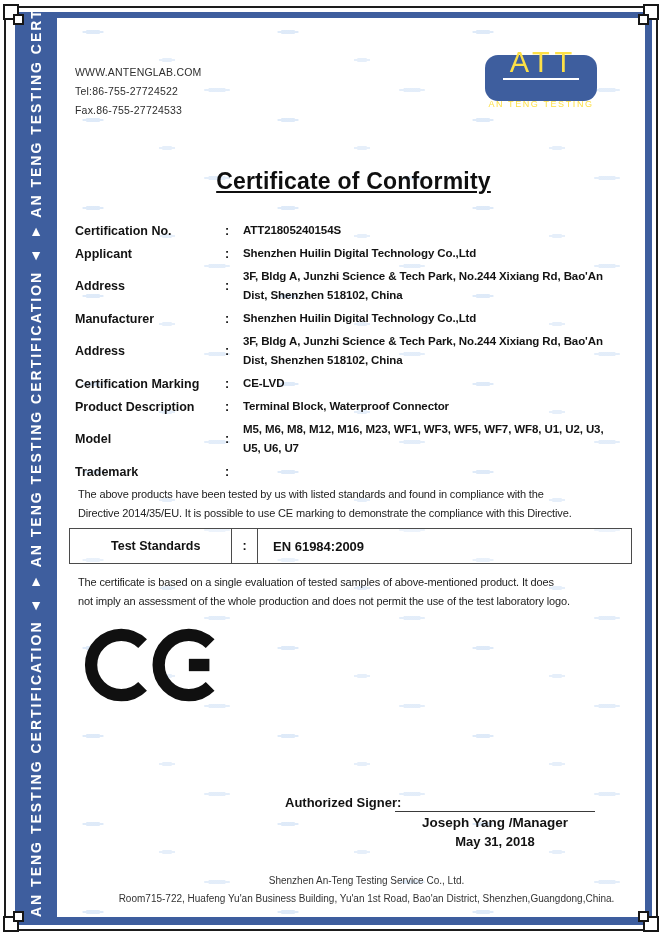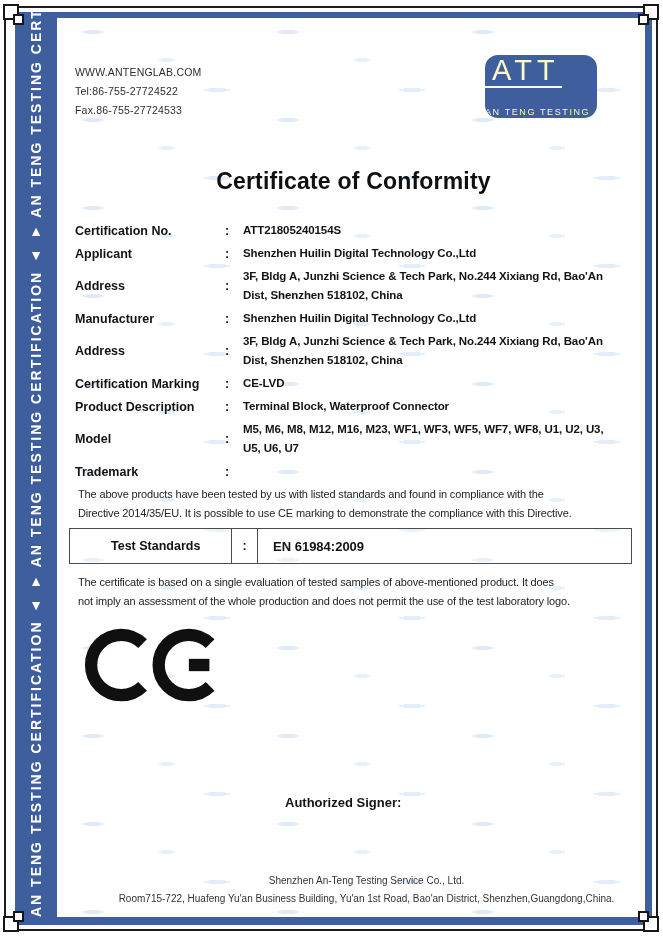--- a/index.html
+++ b/index.html
@@ -39,29 +39,29 @@
     background-image:
       radial-gradient(18px 3.2px at 36px 14px,  rgba(130,175,230,.26) 58%, transparent 62%),
       radial-gradient(14px 3px   at 110px 42px, rgba(130,175,230,.20) 58%, transparent 62%),
       radial-gradient(22px 3.2px at 160px 72px, rgba(130,175,230,.22) 58%, transparent 62%);
     background-size:195px 88px;
   }
 
   .contact { position:absolute; left:18px; top:45px; font-size:10.5px; color:#2e2e2e;
     line-height:19px; letter-spacing:.2px; }
 
-  .logo { position:absolute; left:428px; top:37px; width:112px; height:63px;
-    background:var(--blue); border-radius:13px; color:#fef9c3;
-    display:flex; flex-direction:column; align-items:flex-start; justify-content:center; }
+  .logo { position:absolute; left:428px; top:37px; width:112px; height:46px;
+    background:var(--blue); border-radius:13px; color:#fde047;
+    display:flex; flex-direction:column; align-items:center; justify-content:center; }
   .logo-abbr { font-size:29px; line-height:29px; letter-spacing:5px;
     padding:0 2px 1px 7px; border-bottom:2px solid #fff; font-weight:400; }
   .logo-name { margin-top:19px; font-size:9px; letter-spacing:1.6px; white-space:nowrap; }
 
   .title { margin:0; padding-top:150px; text-align:center;
-    font-size:23px; font-weight:bold; color:#0f0f0f; letter-spacing:.2px; }
+    font-size:23px; font-weight:bold; color:#0f0f0f; letter-spacing:.2px;text-decoration:underline; }
 
   .fields { margin-top:26px; }
   .frow { display:flex; align-items:center; margin-bottom:4px; min-height:19px; }
   .flabel { width:150px; font-weight:bold; font-size:12.5px; }
   .fcolon { width:18px; font-weight:bold; font-size:12.5px; }
   .fvalue { flex:1; font-weight:bold; font-size:11.5px; line-height:19px;
     white-space:pre; letter-spacing:-.1px; }
 
   .para { margin:0; padding-left:3px; font-size:11px; line-height:19px;
     color:#232323; white-space:pre; letter-spacing:-.15px; }
@@ -180,20 +180,25 @@
     <p class="para disclaimer">The certificate is based on a single evaluation of tested samples of above-mentioned product. It does
 not imply an assessment of the whole production and does not permit the use of the test laboratory logo.</p>
 
     <svg class="ce" width="150" height="84" viewBox="0 0 160 92" aria-label="CE">
       <path d="M65.3 22.7 A33 33 0 1 0 65.3 69.3" fill="none" stroke="#101010" stroke-width="13.5"></path>
       <path d="M139.3 22.7 A33 33 0 1 0 139.3 69.3" fill="none" stroke="#101010" stroke-width="13.5"></path>
       <path d="M116 46 H138.5" fill="none" stroke="#101010" stroke-width="13.5"></path>
     </svg>
 
     <div class="sig-label">Authorized Signer:</div>
+    <div class="sig-block">
+      <div class="sig-rule"></div>
+      <div class="sig-name">Joseph Yang /Manager</div>
+      <div class="sig-date">May 31, 2018</div>
+    </div>
 
     <div class="footer">
       <div class="footer-company">Shenzhen An-Teng Testing Service Co., Ltd.</div>
       <div class="footer-address">Room715-722, Huafeng Yu'an Business Building, Yu'an 1st Road, Bao'an District, Shenzhen,Guangdong,China.</div>
     </div>
 
   </div>
 </div>
 
 </body></html>

